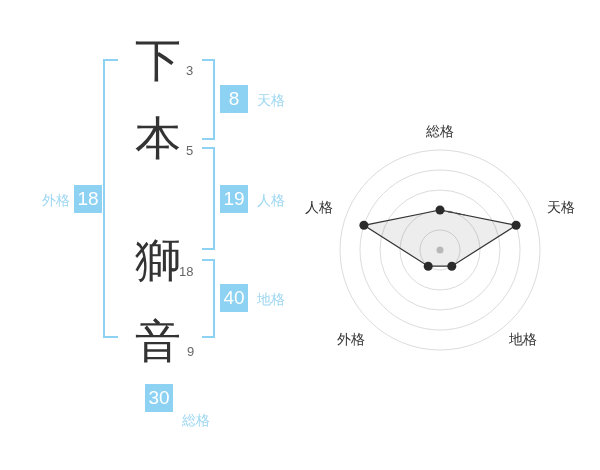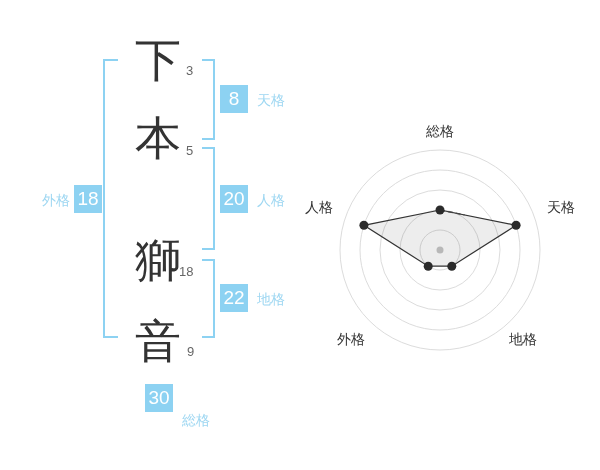--- a/index.html
+++ b/index.html
@@ -69,24 +69,24 @@
   <div class="bracket bracket-right bracket-tenkaku"></div>
   <div class="bracket bracket-right bracket-jinkaku"></div>
   <div class="bracket bracket-right bracket-chikaku"></div>
 
   <div class="score-label right-align" style="left:28px;top:193px;width:42px">外格</div>
   <div class="score-box" style="left:74px;top:185px">18</div>
 
   <div class="score-box" style="left:220px;top:85px">8</div>
   <div class="score-label" style="left:257px;top:93px">天格</div>
 
-  <div class="score-box" style="left:220px;top:185px">20</div>
+  <div class="score-box" style="left:220px;top:185px">19</div>
   <div class="score-label" style="left:257px;top:193px">人格</div>
 
-  <div class="score-box" style="left:220px;top:284px">22</div>
+  <div class="score-box" style="left:220px;top:284px">40</div>
   <div class="score-label" style="left:257px;top:292px">地格</div>
 
   <div class="score-box" style="left:145px;top:384px">30</div>
   <div class="score-label" style="left:182px;top:413px">総格</div>
 
   <div class="radar-wrap">
     <svg id="radar-svg" width="280" height="280" viewBox="0 0 280 280">
       <g id="radar-rings">
           <circle cx="140" cy="140" r="20" class="radar-ring"></circle>
           <circle cx="140" cy="140" r="40" class="radar-ring"></circle>

